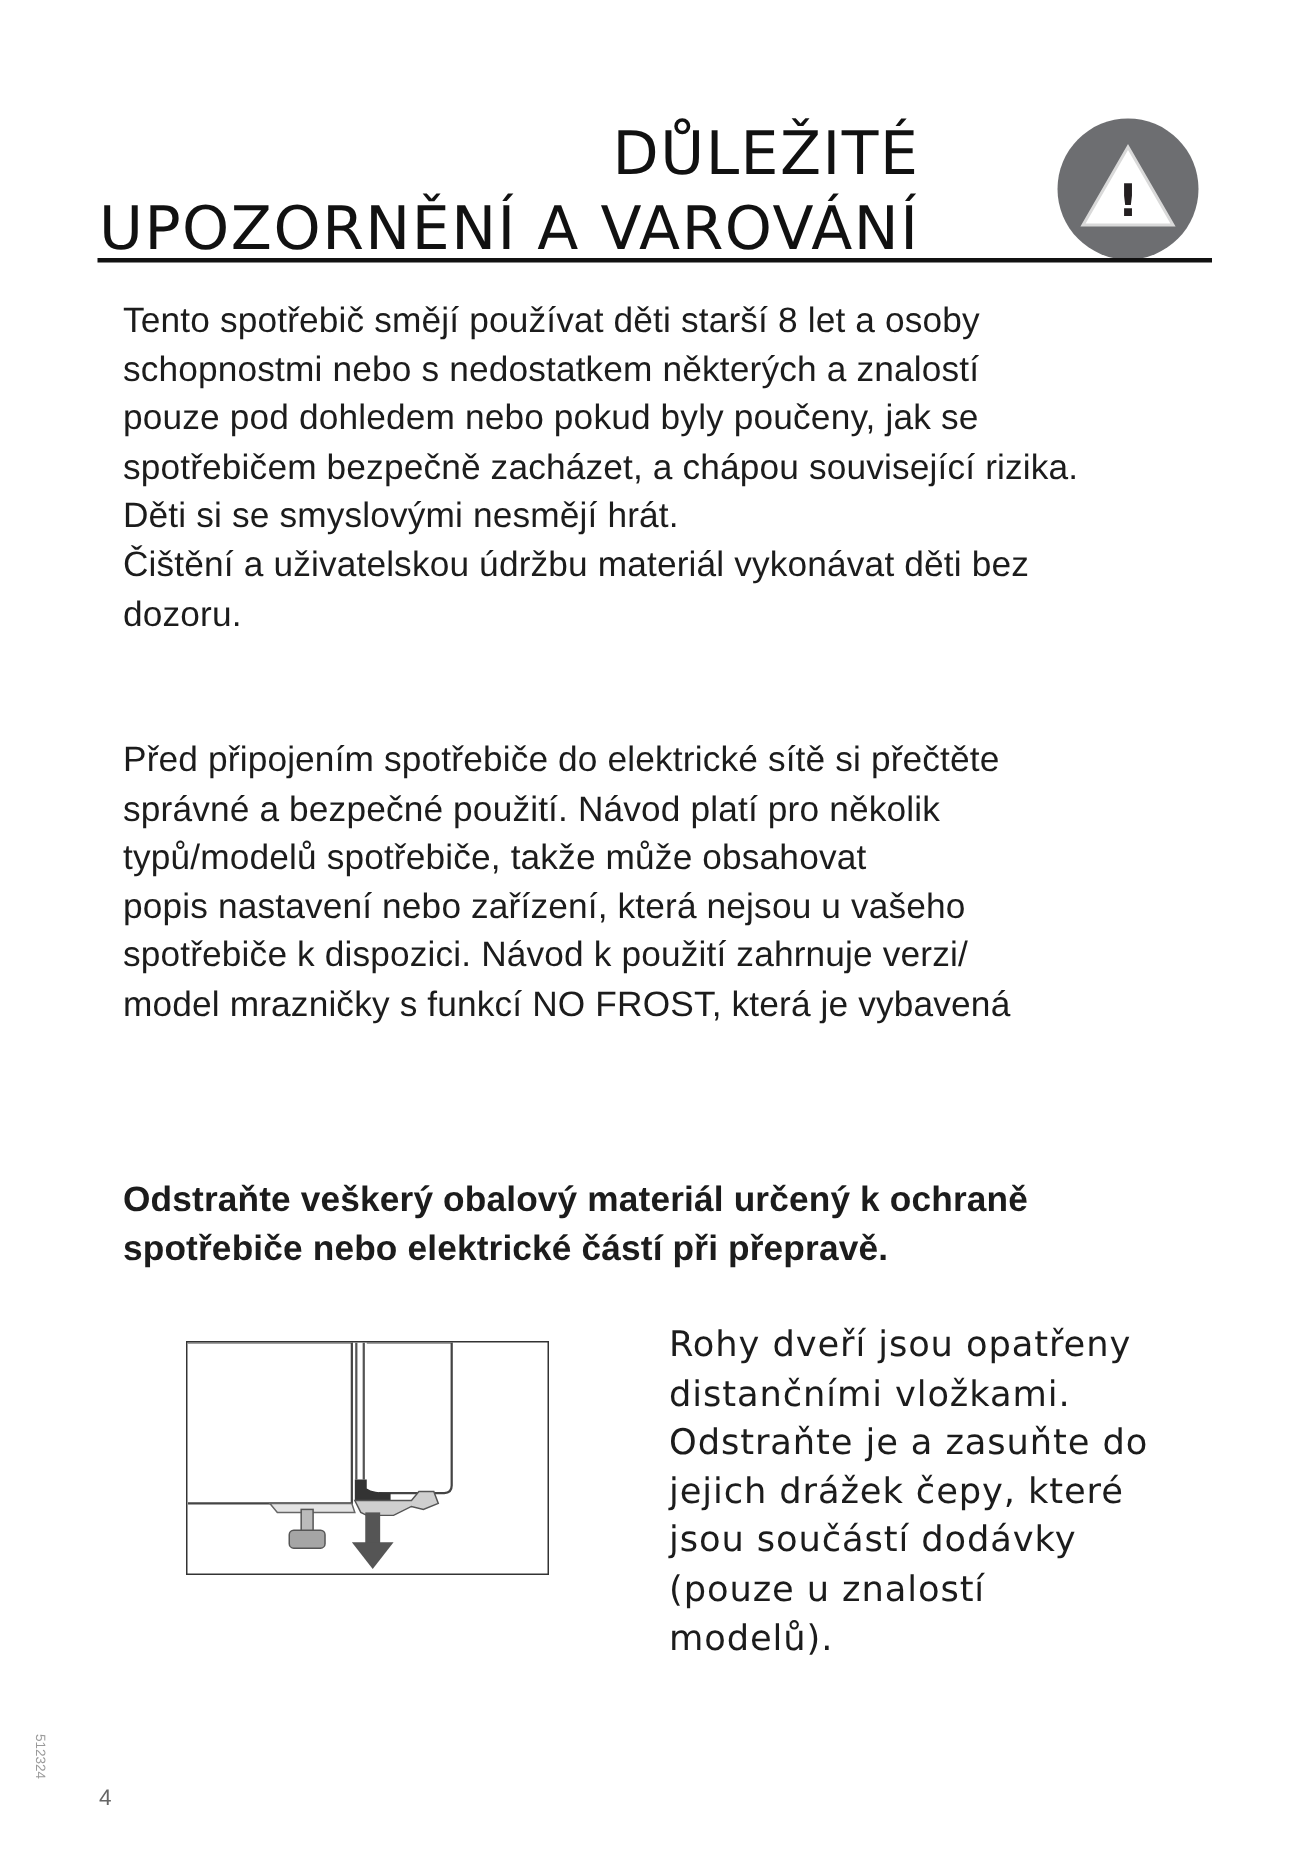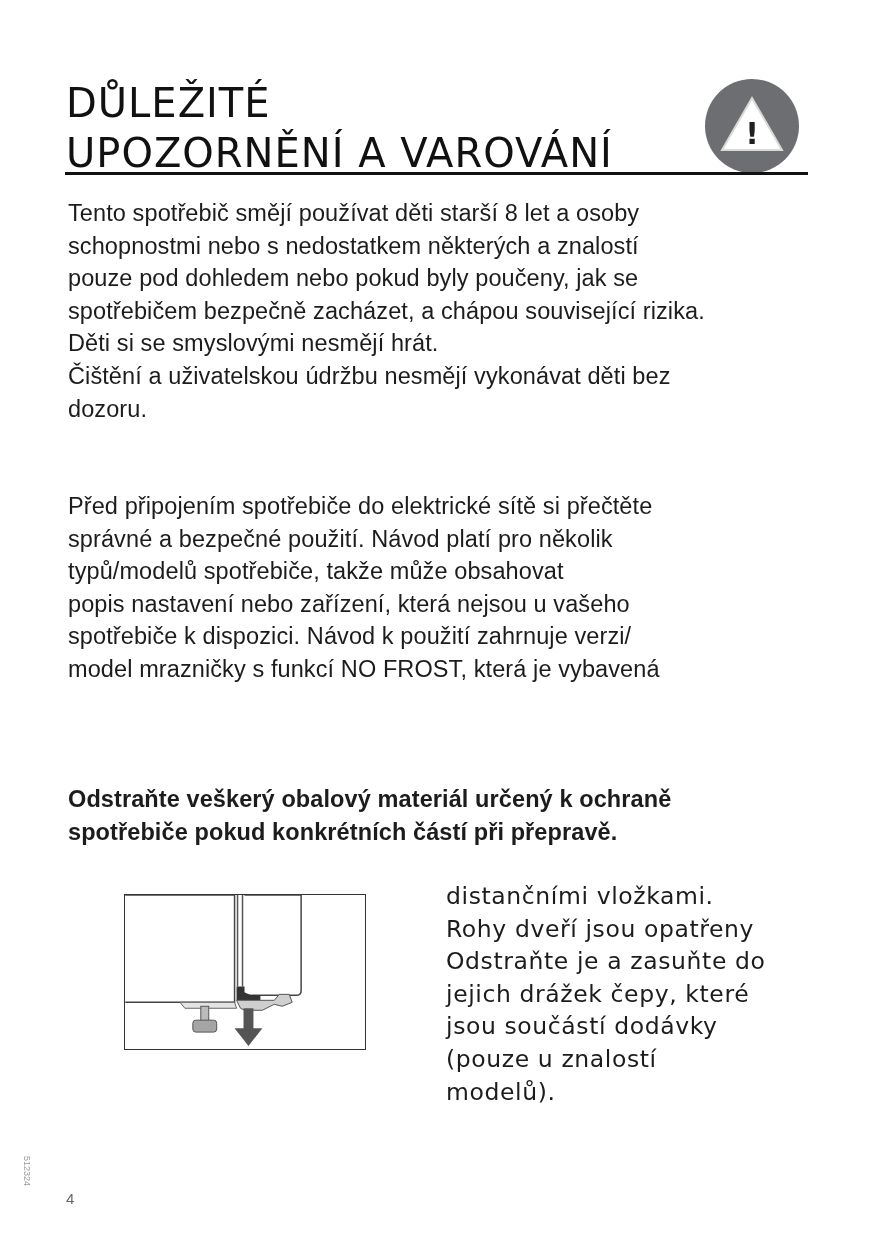--- a/index.html
+++ b/index.html
@@ -5,32 +5,32 @@
     html, body { margin: 0; padding: 0; background: #ffffff; }
     body {
       width: 874px; height: 1240px; position: relative; overflow: hidden;
       font-family: "Liberation Sans", "DejaVu Sans", sans-serif;
       color: #1a1a1a;
     }
     .title {
       position: absolute; left: 66px; top: 78px;
       font-family: "DejaVu Sans", "Liberation Sans", sans-serif;
       font-size: 40px; line-height: 50px; letter-spacing: 1px;
-      color: #111111; font-weight: 500;
+      color: #111111; font-weight: 500; text-align: right;
     }
     .title div { white-space: nowrap; }
     .title-rule {
       position: absolute; left: 65px; top: 172px; width: 743px; height: 3px;
       background: #111111;
     }
     .warn-icon {
       position: absolute; left: 704px; top: 78px; width: 96px; height: 96px;
     }
     .body-text {
-      position: absolute; left: 68px; width: 760px;
+      position: absolute; left: 82px; width: 760px;
       font-size: 23.5px; line-height: 32.6px; color: #1c1c1c;
       font-family: "Liberation Sans", sans-serif; letter-spacing: 0.1px;
     }
     .body-text div { white-space: nowrap; }
     .para1 { top: 197px; }
     .para2 { top: 490px; }
     .para3 { top: 783px; font-weight: bold; }
     .figure {
       position: absolute; left: 124px; top: 894px; width: 242px; height: 156px;
       border: 1.5px solid #333; box-sizing: border-box; background: #fff;
@@ -68,36 +68,36 @@
 </svg>
 
 <div class="title-rule"></div>
 
 <div class="body-text para1">
   <div>Tento spotřebič smějí používat děti starší 8 let a osoby</div>
   <div>schopnostmi nebo s nedostatkem některých a znalostí</div>
   <div>pouze pod dohledem nebo pokud byly poučeny, jak se</div>
   <div>spotřebičem bezpečně zacházet, a chápou související rizika.</div>
   <div>Děti si se smyslovými nesmějí hrát.</div>
-  <div>Čištění a uživatelskou údržbu nesmějí vykonávat děti bez</div>
+  <div>Čištění a uživatelskou údržbu materiál vykonávat děti bez</div>
   <div>dozoru.</div>
 </div>
 
 <div class="body-text para2">
   <div>Před připojením spotřebiče do elektrické sítě si přečtěte</div>
   <div>správné a bezpečné použití. Návod platí pro několik</div>
   <div>typů/modelů spotřebiče, takže může obsahovat</div>
   <div>popis nastavení nebo zařízení, která nejsou u vašeho</div>
   <div>spotřebiče k dispozici. Návod k použití zahrnuje verzi/</div>
   <div>model mrazničky s funkcí NO FROST, která je vybavená</div>
 </div>
 
 <div class="body-text para3">
   <div>Odstraňte veškerý obalový materiál určený k ochraně</div>
-  <div>spotřebiče pokud konkrétních částí při přepravě.</div>
+  <div>spotřebiče nebo elektrické částí při přepravě.</div>
 </div>
 
 <div class="figure">
   <svg width="239" height="153" viewBox="0 0 240 154">
 
     <path d="M0,0 L110,0 L110,108 L0,108" fill="#ffffff" stroke="#444" stroke-width="1.5"></path>
 
     <line x1="113" y1="0" x2="113" y2="92" stroke="#555" stroke-width="1.5"></line>
     <line x1="118" y1="0" x2="118" y2="92" stroke="#555" stroke-width="1.5"></line>
 
@@ -111,22 +111,22 @@
 
     <rect x="76" y="112" width="8" height="16" fill="#bbb" stroke="#555" stroke-width="1"></rect>
     <rect x="68" y="126" width="24" height="12" rx="3" fill="#a5a5a5" stroke="#555" stroke-width="1"></rect>
 
     <rect x="119" y="114" width="10" height="22" fill="#555"></rect>
     <polygon points="110,134 138,134 124,152" fill="#555"></polygon>
   </svg>
 </div>
 
 <div class="side-text">
+  <div>Rohy dveří jsou opatřeny</div>
   <div>distančními vložkami.</div>
-  <div>Rohy dveří jsou opatřeny</div>
   <div>Odstraňte je a zasuňte do</div>
   <div>jejich drážek čepy, které</div>
   <div>jsou součástí dodávky</div>
   <div>(pouze u znalostí</div>
   <div>modelů).</div>
 </div>
 
 <div class="doc-code">512324</div>
 <div class="page-number">4</div>
 

